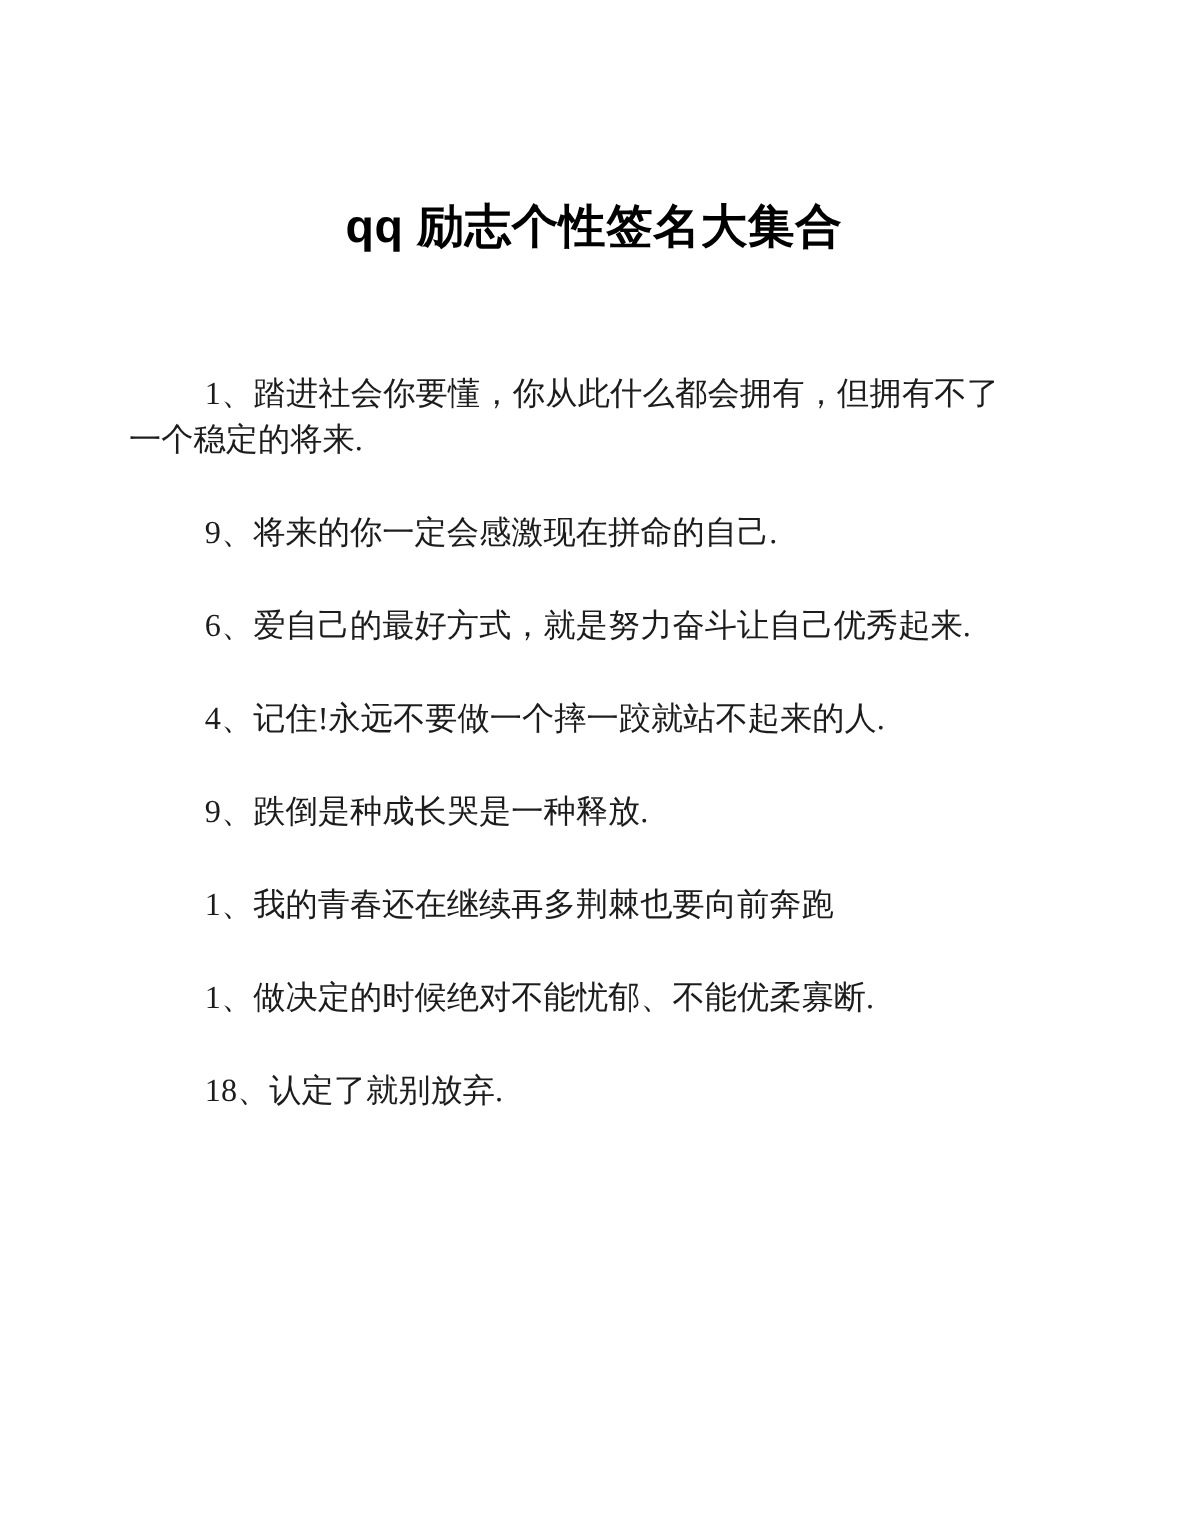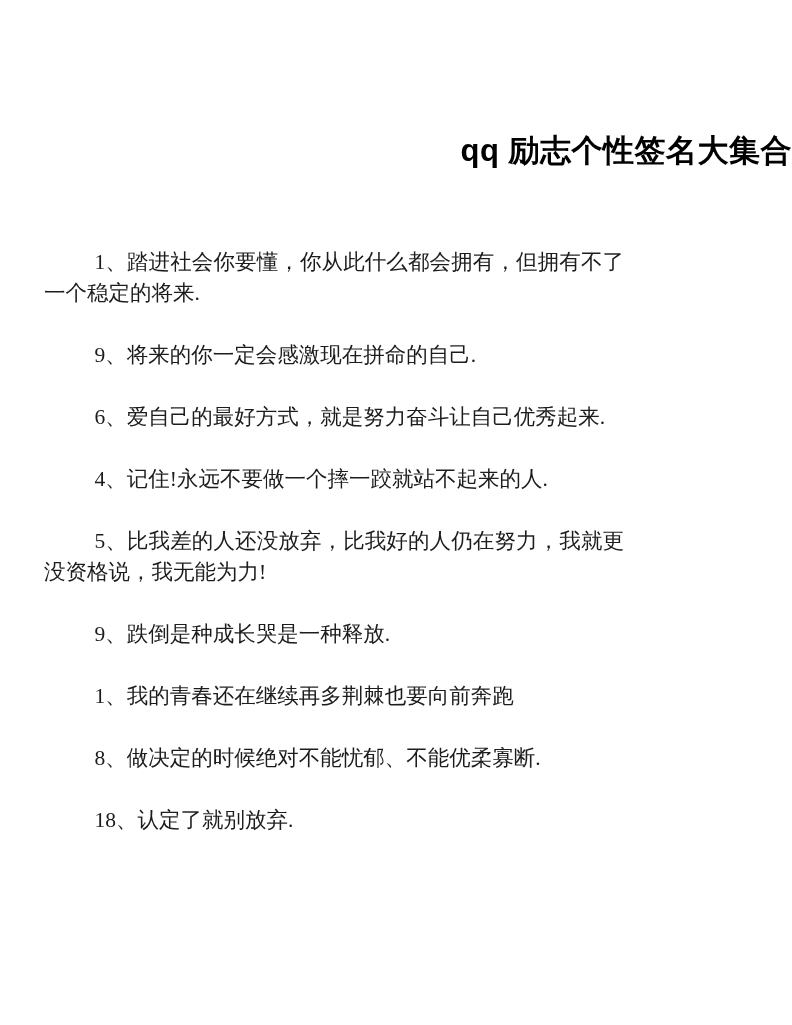--- a/index.html
+++ b/index.html
@@ -11,31 +11,31 @@
     position: relative;
     width: 792px;
     height: 1025px;
     background: #ffffff;
     overflow: hidden;
     box-sizing: border-box;
   }
   .doc-title {
     margin: 0;
     padding-top: 131px;
-    text-align: right;
+    text-align: center;
     font-family: "Liberation Sans", "DejaVu Sans", sans-serif;
     font-weight: bold;
     font-size: 31px;
     line-height: 40px;
     letter-spacing: 0.5px;
     color: #000000;
   }
   .content {
     margin-top: 76px;
-    margin-left: 44px;
+    margin-left: 86px;
     width: 580px;
   }
   .content p {
     margin: 0 0 31px 0;
     font-family: "Liberation Serif", "DejaVu Serif", serif;
     font-size: 21.5px;
     line-height: 31px;
     color: #1c1c1c;
     text-indent: 2.35em;
     word-break: break-all;
@@ -46,19 +46,18 @@
 <body>
 
 <div class="page">
   <h1 class="doc-title">qq 励志个性签名大集合</h1>
 
   <div class="content">
     <p>1、踏进社会你要懂，你从此什么都会拥有，但拥有不了一个稳定的将来.</p>
     <p>9、将来的你一定会感激现在拼命的自己.</p>
     <p>6、爱自己的最好方式，就是努力奋斗让自己优秀起来.</p>
     <p>4、记住!永远不要做一个摔一跤就站不起来的人.</p>
-    <p>5、比我差的人还没放弃，比我好的人仍在努力，我就更没资格说，我无能为力!</p>
     <p>9、跌倒是种成长哭是一种释放.</p>
     <p>1、我的青春还在继续再多荆棘也要向前奔跑</p>
-    <p>8、做决定的时候绝对不能忧郁、不能优柔寡断.</p>
+    <p>1、做决定的时候绝对不能忧郁、不能优柔寡断.</p>
     <p>18、认定了就别放弃.</p>
   </div>
 </div>
 
 </body></html>

